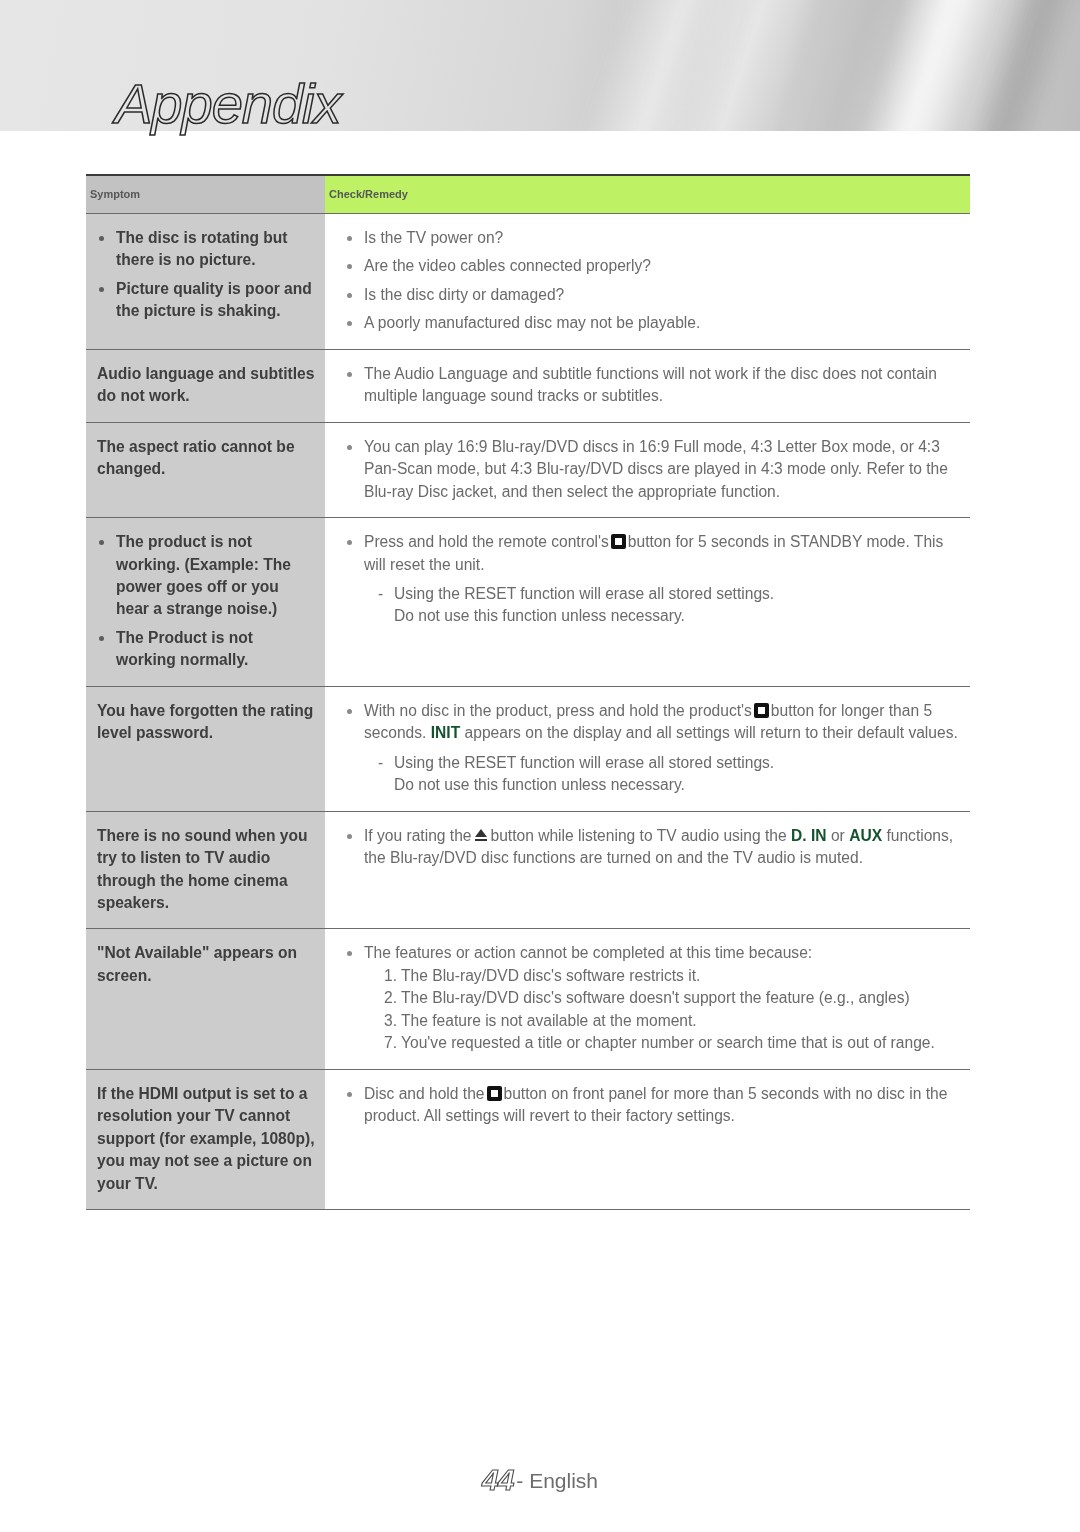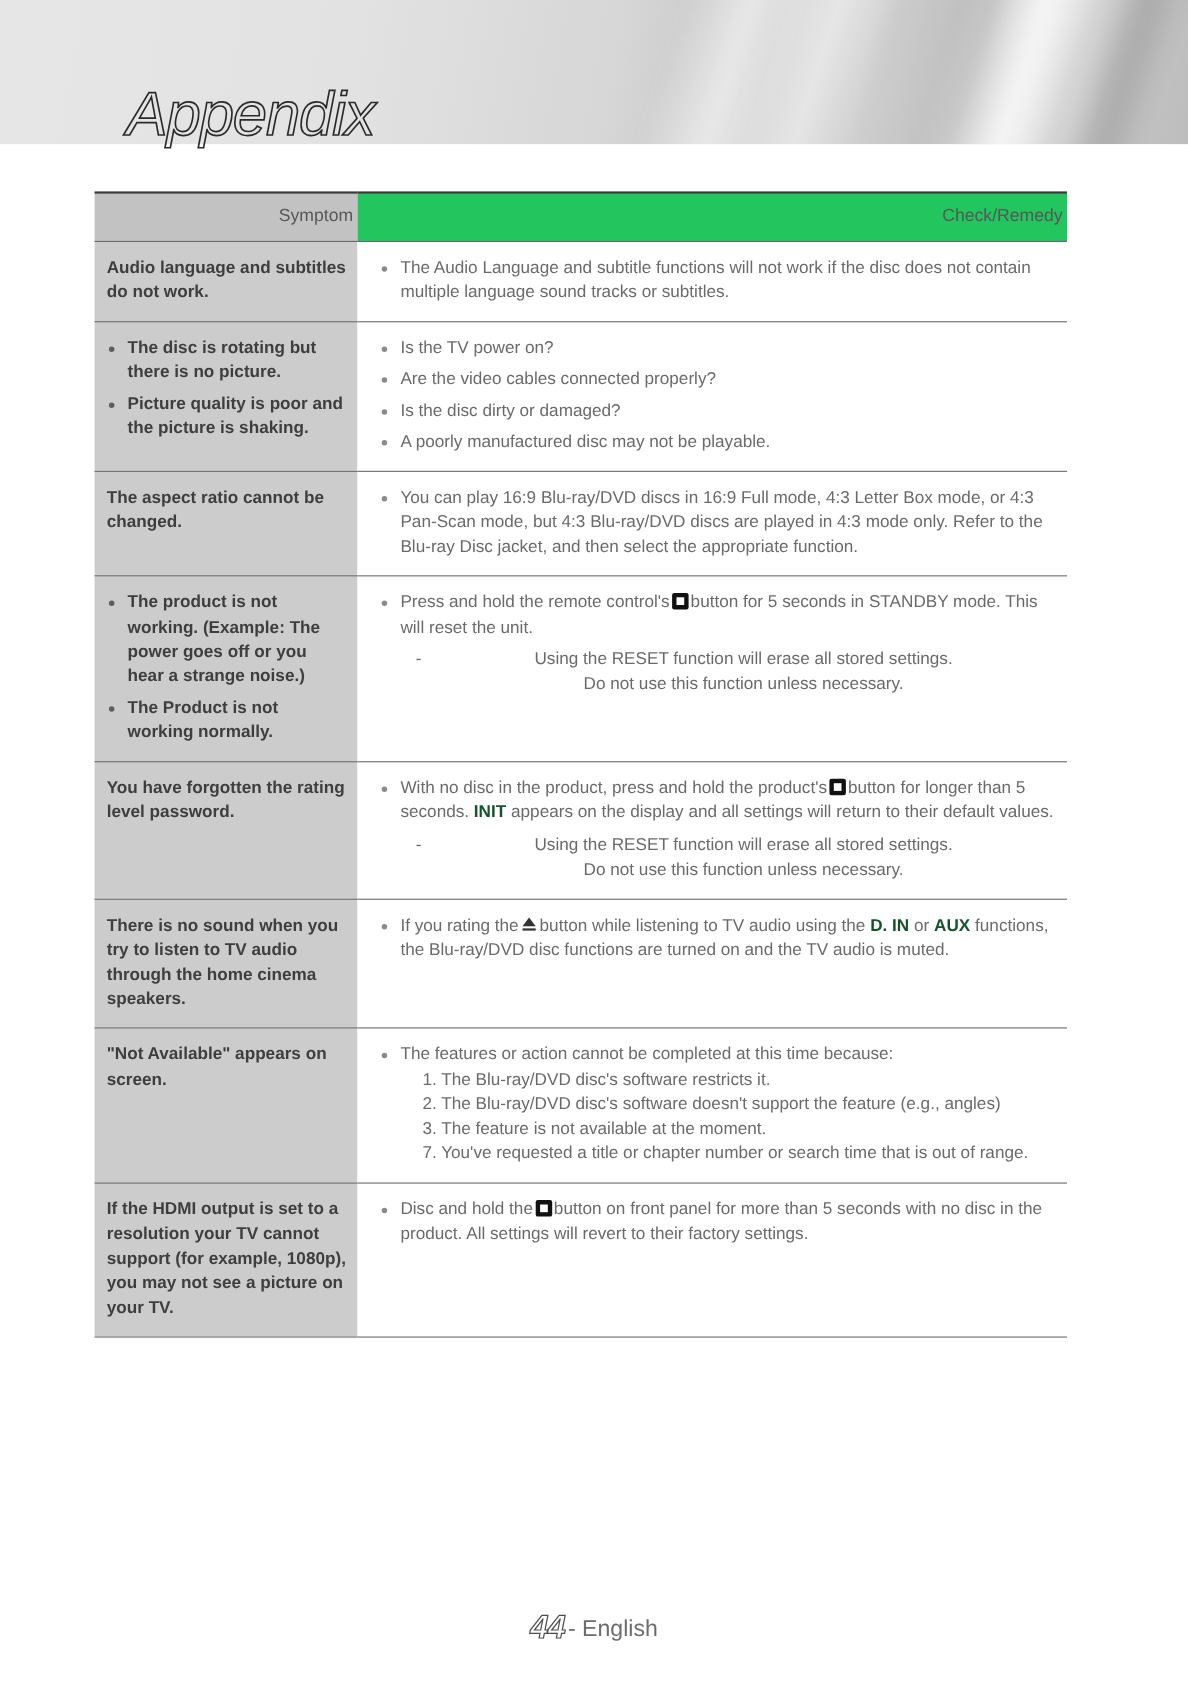--- a/index.html
+++ b/index.html
@@ -101,31 +101,31 @@
   }
   table.troubleshoot {
     border-collapse: collapse;
     width: 884px;
     table-layout: fixed;
   }
   table.troubleshoot col.c-sym { width: 239px; }
   table.troubleshoot col.c-rem { width: 645px; }
 
   table.troubleshoot thead th {
-    font-weight: 400;
-    font-size: 16px;
+    font-weight: 700;
+    font-size: 11px;
     color: #575757;
-    text-align: right;
+    text-align: left;
     padding: 12px 4px 13px 4px;
     border-top: 2.5px solid #3a3a3a;
     border-bottom: 1.6px solid #6b6b6b;
     vertical-align: middle;
   }
   th.sym-head { background: #c2c2c2; }
-  th.rem-head { background: #22c55e; }
+  th.rem-head { background: #bef264; }
 
   table.troubleshoot tbody td {
     vertical-align: top;
     border-bottom: 1.6px solid #6b6b6b;
     font-size: 15.6px;
     line-height: 1.44;
   }
   td.sym {
     background: #cccccc;
     color: #3e3e3e;
@@ -164,21 +164,20 @@
   }
   td.sym ul.blist > li::before { background: #5d5d5d; }
 
   .noblt {
     margin: 0;
   }
   .sub-dash {
     padding-left: 30px;
     position: relative;
     margin-top: 7px;
-    text-align: center;
   }
   .sub-dash::before {
     content: "-";
     position: absolute;
     left: 14px;
     top: 0;
   }
   .numline { padding-left: 20px; }
 
   b, .bold { font-weight: 700; color: #14532d; }
@@ -273,43 +272,43 @@
       </colgroup>
   <thead>
     <tr>
       <th class="sym-head">Symptom</th>
       <th class="rem-head">Check/Remedy</th>
     </tr>
   </thead>
   <tbody>
 
     <tr>
-      <td class="sym plain">
-        <p class="noblt">Audio language and subtitles do not work.</p>
-      </td>
-      <td class="rem">
-        <ul class="blist">
-          <li>The Audio Language and subtitle functions will not work if the disc does not contain multiple language sound tracks or subtitles.</li>
-        </ul>
-      </td>
-    </tr>
-
-    <tr>
       <td class="sym">
         <ul class="blist">
           <li>The disc is rotating but there is no picture.</li>
           <li>Picture quality is poor and the picture is shaking.</li>
         </ul>
       </td>
       <td class="rem">
         <ul class="blist">
           <li>Is the TV power on?</li>
           <li>Are the video cables connected properly?</li>
           <li>Is the disc dirty or damaged?</li>
           <li>A poorly manufactured disc may not be playable.</li>
+        </ul>
+      </td>
+    </tr>
+
+    <tr>
+      <td class="sym plain">
+        <p class="noblt">Audio language and subtitles do not work.</p>
+      </td>
+      <td class="rem">
+        <ul class="blist">
+          <li>The Audio Language and subtitle functions will not work if the disc does not contain multiple language sound tracks or subtitles.</li>
         </ul>
       </td>
     </tr>
 
 
     <tr>
       <td class="sym plain">
         <p class="noblt">The aspect ratio cannot be changed.</p>
       </td>
       <td class="rem">

